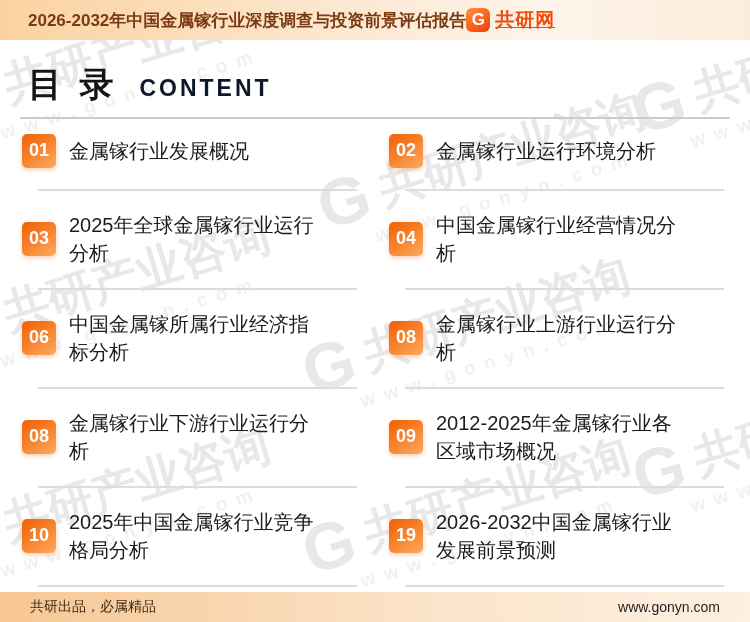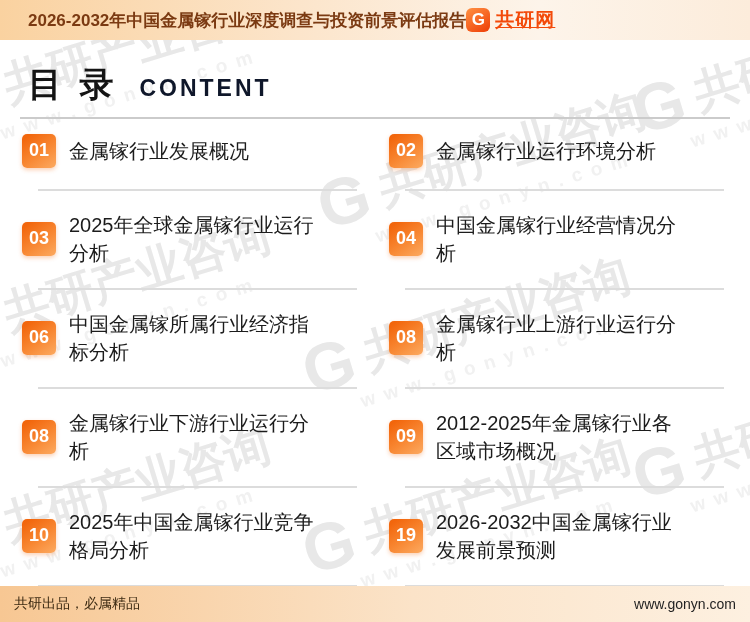--- a/index.html
+++ b/index.html
@@ -51,24 +51,24 @@
     flex:0 0 auto; width:34px; height:34px; border-radius:5px;
     background:linear-gradient(145deg,#f2660c 10%,#f88732 55%,#fcaa61 100%);
     color:#ffffff; font-size:18px; font-weight:600;
     display:flex; align-items:center; justify-content:center;
     box-shadow:0 2px 4px rgba(242,102,12,.3);
   }
   .label { font-size:20px; font-weight:400; color:#1c1c1c; line-height:1.4; max-width:248px; }
 
   
   .footer {
-    position:absolute; left:0; right:0; bottom:0; height:36px; z-index:3;
+    position:absolute; left:0; right:0; bottom:0; height:30px; z-index:3;
     background:linear-gradient(to right,#f7c793 0%,#fbe3c8 55%,#fdf0e0 100%);
     display:flex; align-items:center; justify-content:space-between;
-    padding:0 14px; box-sizing:border-box; font-size:14px;
+    padding:0 30px; box-sizing:border-box; font-size:14px;
   }
   .footer-left { color:#3c2a12; }
   .footer-right { color:#1f1f1f; }
 </style>
 </head>
 <body>
 
 <div class="page">
 
   <div class="wm-layer">

